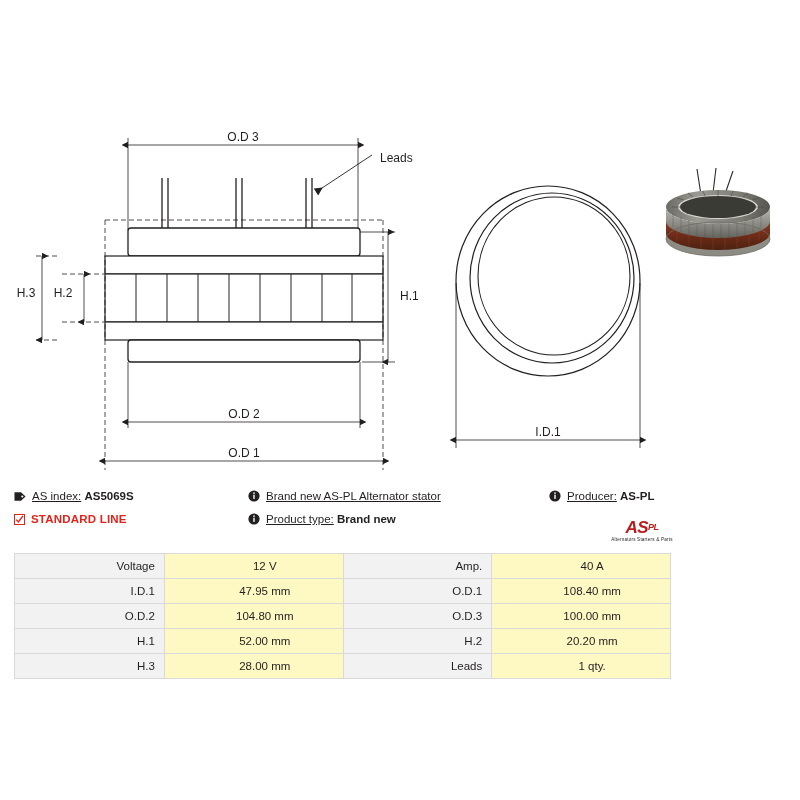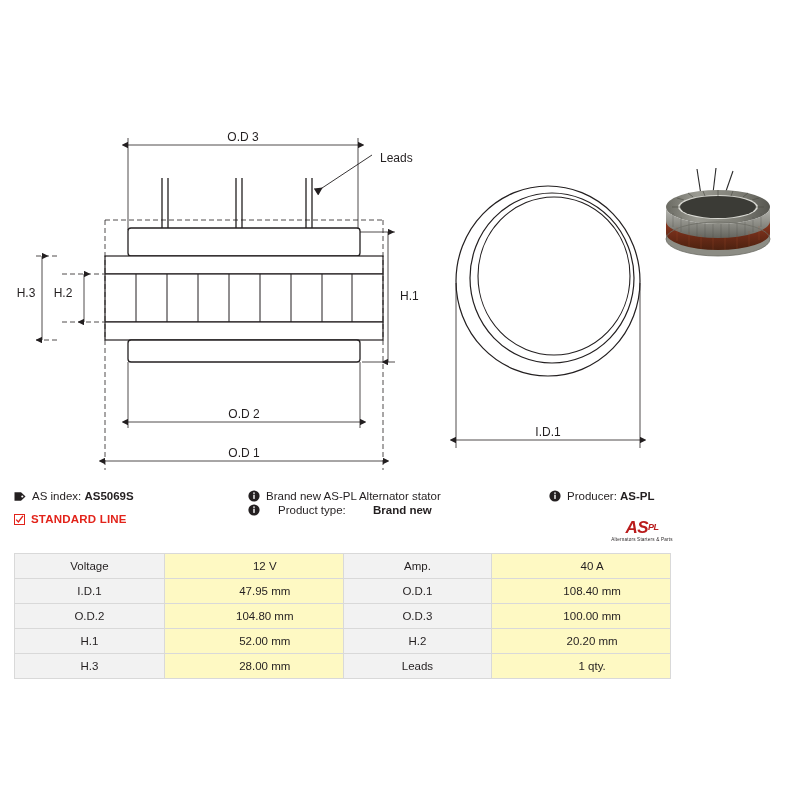--- a/index.html
+++ b/index.html
@@ -47,28 +47,28 @@
     width: 800px;
     height: 62px;
   }
   .info-row {
     position: absolute;
     display: flex;
     align-items: center;
     font-size: 11.5px;
     color: #231f20;
   }
-  .info-row .lbl { color: #231f20; }
+  .info-row .lbl { color: #231f20; text-decoration: underline; }
   .info-row .val { font-weight: bold; color: #231f20; }
 
   .r1c1 { left: 14px; top: 0px; }
   .r1c2 { left: 248px; top: 0px; }
   .r1c3 { left: 549px; top: 0px; }
   .r2c1 { left: 14px; top: 23px; }
-  .r2c2 { left: 248px; top: 14px; gap: 12px; }
+  .r2c2 { left: 248px; top: 23px; }
 
   .tag-icon {
     display: inline-block;
     width: 12px; height: 11px;
     margin-right: 6px;
     position: relative;
   }
   .tag-icon svg { display:block; }
 
   .info-icon {
@@ -129,21 +129,21 @@
   }
   .spec-table td {
     height: 24px;
     padding: 0 9px;
     border: 1px solid #d9d9d9;
     color: #231f20;
     white-space: nowrap;
   }
   .spec-table td.k {
     background: #f2f2f2;
-    text-align: center;
+    text-align: right;
     width: 152px;
     margin-left: 40px;
   }
   .spec-table td.v {
     background: #fef9c3;
     text-align: center;
     width: 156px;
     padding-left: 31px;
   }
 

